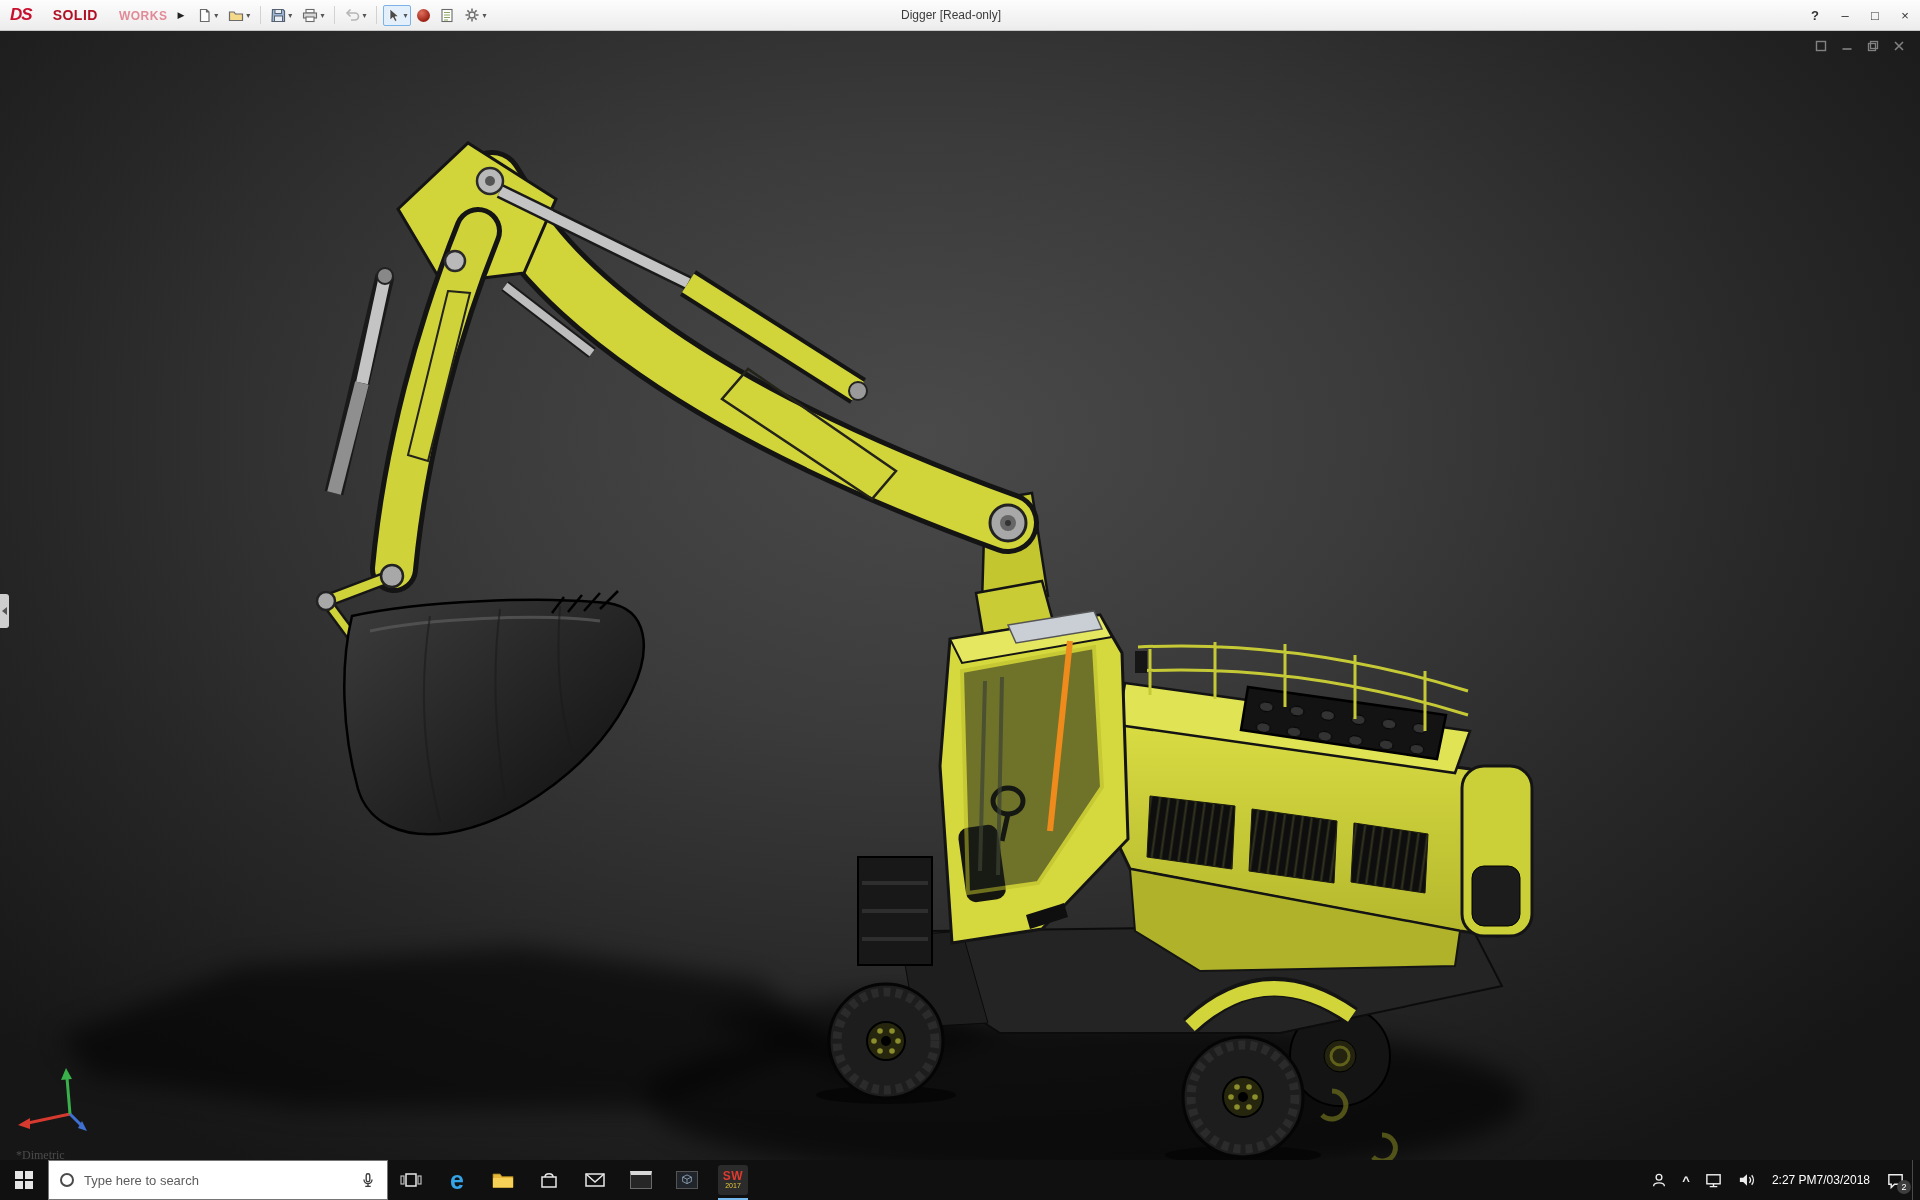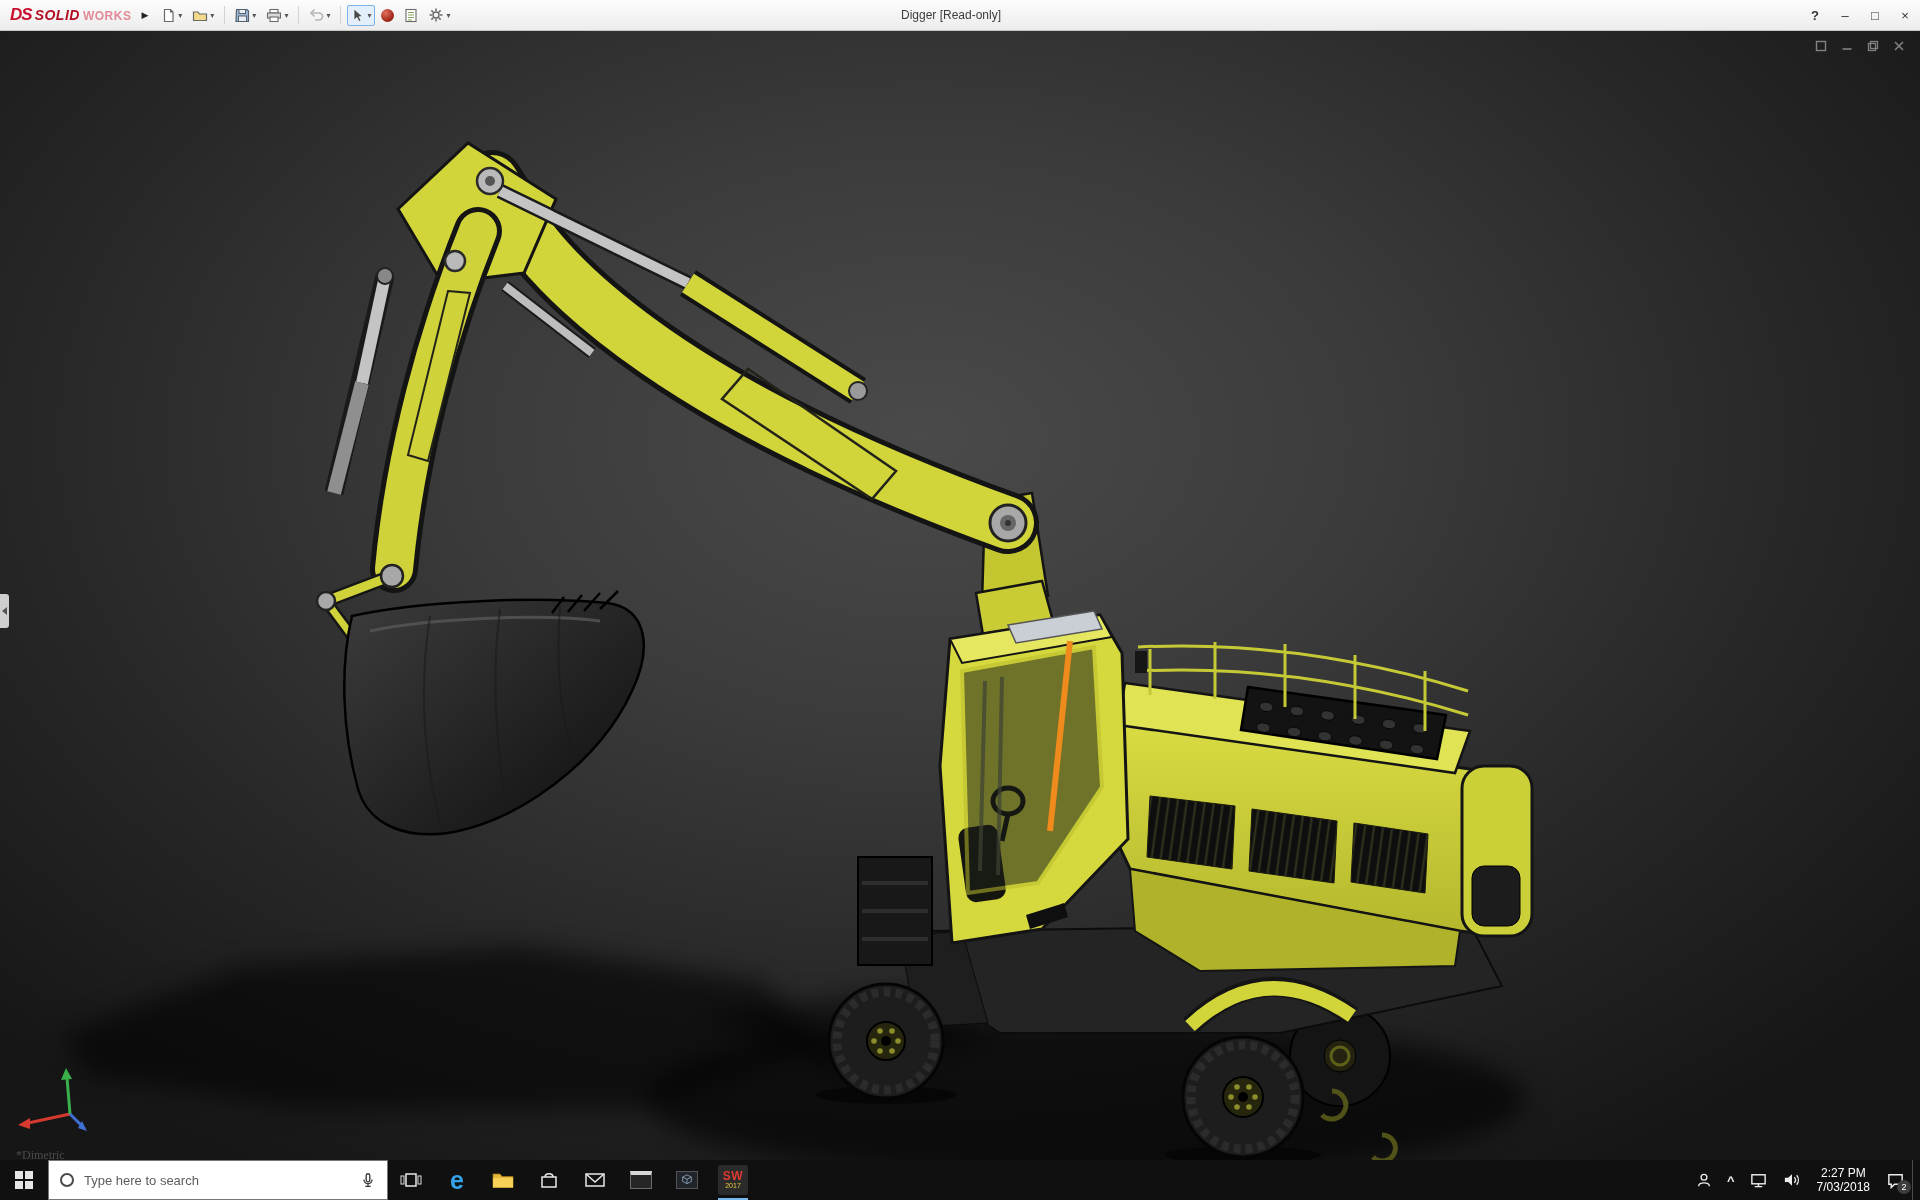--- a/index.html
+++ b/index.html
@@ -3,23 +3,23 @@
 <meta charset="utf-8">
 <style>
   * { margin:0; padding:0; box-sizing:border-box; }
   html,body { width:1920px; height:1200px; overflow:hidden; background:#000;
               font-family:"Liberation Sans", sans-serif; }
 
   
   .titlebar { position:absolute; top:0; left:0; right:0; height:31px;
     background:linear-gradient(#fdfdfd,#ececec); border-bottom:1px solid #c6c6c6;
     display:flex; align-items:center; z-index:10; }
-  .logo { display:flex; align-items:baseline; margin-left:10px; gap:3px; }
+  .logo { display:flex; align-items:baseline; margin-left:10px; gap:21px; }
   .logo-mark { font-style:italic; font-weight:bold; font-size:17px; color:#c8102e; letter-spacing:-1px; }
-  .logo-solid { font-weight:bold; font-size:14px; color:#b00f24; letter-spacing:.5px;font-style:italic; }
+  .logo-solid { font-weight:bold; font-size:14px; color:#b00f24; letter-spacing:.5px; }
   .logo-works { font-weight:bold; font-size:12px; color:#e28b97; letter-spacing:.5px; }
   .menu-arrow { font-size:9px; color:#222; margin:0 8px 0 10px; cursor:pointer; }
   .tb-group { display:flex; align-items:center; }
   .tb-item { display:flex; align-items:center; padding:2px 3px; margin:0 1px; border:1px solid transparent; border-radius:2px; }
   .tb-item.active { border:1px solid #7db2e8; background:#e3f0fb; }
   .caret { font-size:8px; color:#555; margin-left:2px; }
   .sep { width:1px; height:18px; background:#d2d2d2; margin:0 5px; }
   .title-center { position:absolute; left:0; right:18px; text-align:center;
     font-size:12px; color:#3c3c3c; pointer-events:none; }
   .win-controls { margin-left:auto; display:flex; height:31px; }
@@ -60,21 +60,21 @@
     display:flex; align-items:center; justify-content:center; }
   .sw-icon { width:30px; height:30px; background:#2b2b2b; border-radius:3px;
     display:flex; flex-direction:column; align-items:center; justify-content:center; }
   .sw-icon .l1 { color:#e03a2f; font-weight:bold; font-size:12px; line-height:12px; letter-spacing:.5px; }
   .sw-icon .l2 { color:#e8c83c; font-size:7px; line-height:8px; }
   .run-line { position:absolute; bottom:0; left:8px; right:8px; height:2px; background:#76b9ed; }
   .tray { margin-left:auto; display:flex; align-items:center; }
   .tray-item { padding:0 7px; height:40px; display:flex; align-items:center; justify-content:center;
     color:#ededed; position:relative; cursor:pointer; }
   .chevron { font-size:13px; font-weight:bold; }
-  .clock { flex-direction:column; line-height:14px; font-size:12px; color:#fff; padding:0 9px; }
+  .clock { flex-direction:row; line-height:14px; font-size:12px; color:#fff; padding:0 9px; }
   .badge { position:absolute; right:1px; bottom:6px; min-width:14px; height:14px; border-radius:7px;
     background:#3d3d3d; color:#fff; font-size:9px; display:flex; align-items:center; justify-content:center; padding:0 2px; }
   .desk-sliver { width:8px; height:40px; border-left:1px solid #4a4a4a; cursor:pointer; }
   svg { display:block; }
 </style>
 </head>
 <body>
 
 <div class="titlebar">
   <div class="logo">

